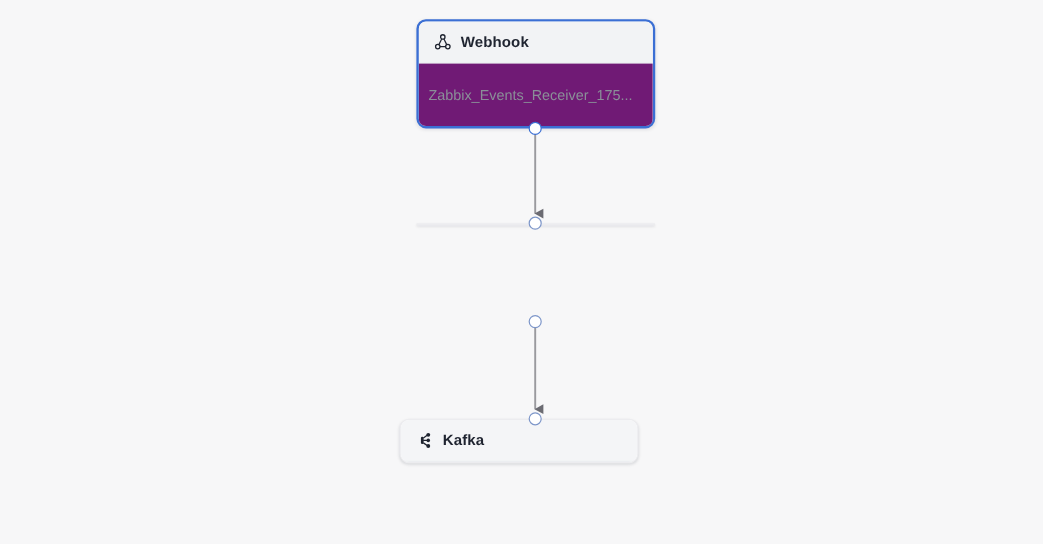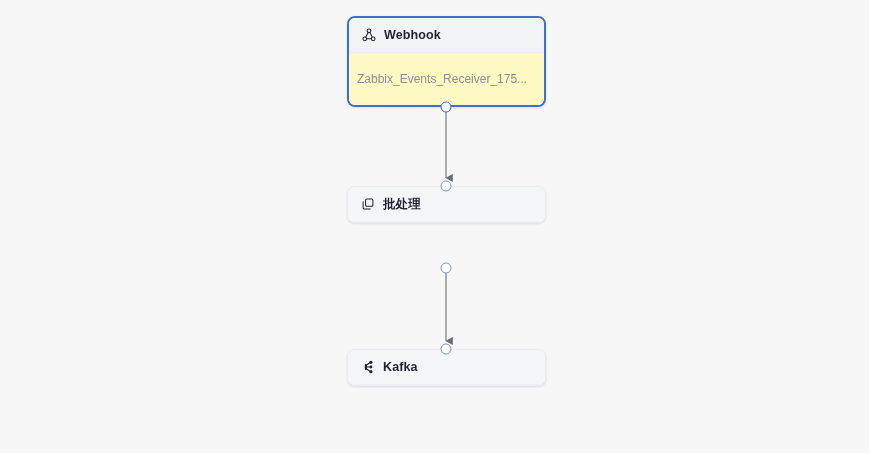--- a/index.html
+++ b/index.html
@@ -70,21 +70,21 @@
     color: #1f2430;
     letter-spacing: 0.1px;
     white-space: nowrap;
   }
   .node-body {
     height: 45px;
     display: flex;
     align-items: center;
     padding: 0 8px;
     box-sizing: border-box;
-    background: #fef9c3;
+    background: #701a75;
   }
   .node.selected .node-body { height: 52px; }
   .node-subtitle {
     font-size: 12px;
     color: #8a8f98;
     white-space: nowrap;
     overflow: hidden;
     text-overflow: ellipsis;
   }
   .port {
@@ -128,32 +128,23 @@
         </svg>
       </span>
       <span class="node-title">Webhook</span>
     </div>
     <div class="node-body">
       <span class="node-subtitle">Zabbix_Events_Receiver_175...</span>
     </div>
   </div>
 
   <div class="node plain" style="left:347px; top:186px; width:199px;">
-    <div class="node-header">
-      <span class="node-icon">
-        <svg width="14" height="14" viewBox="0 0 16 16" xmlns="http://www.w3.org/2000/svg">
-          <rect x="5.2" y="2.2" width="8.4" height="8.4" rx="1.5" ry="1.5" fill="none" stroke="#1f2430" stroke-width="1.2"></rect>
-          <path d="M10.6 13.6 H3.9 a1.5 1.5 0 0 1 -1.5 -1.5 V5.4" fill="none" stroke="#1f2430" stroke-width="1.2" stroke-linecap="round"></path>
-        </svg>
-      </span>
-      <span class="node-title">批处理</span>
-    </div>
   </div>
 
-  <div class="node plain" style="left:347px; top:349px; width:199px;">
+  <div class="node plain" style="left:333px; top:349px; width:199px;">
     <div class="node-header">
       <span class="node-icon">
         <svg width="14" height="14" viewBox="0 0 16 16" xmlns="http://www.w3.org/2000/svg">
           <circle cx="11.3" cy="2.7" r="1.85" fill="#1f2430"></circle>
           <circle cx="11.3" cy="13.3" r="1.85" fill="#1f2430"></circle>
           <circle cx="11.3" cy="8" r="1.7" fill="#1f2430"></circle>
           <rect x="4.3" y="4.6" width="2.6" height="6.8" rx="1.2" fill="#1f2430"></rect>
           <path d="M7.0 5.4 L9.9 3.3" stroke="#1f2430" stroke-width="1.25" stroke-linecap="round"></path>
           <path d="M7.0 10.6 L9.9 12.7" stroke="#1f2430" stroke-width="1.25" stroke-linecap="round"></path>
           <path d="M6.9 8 L9.7 8" stroke="#1f2430" stroke-width="1.1" stroke-linecap="round"></path>

